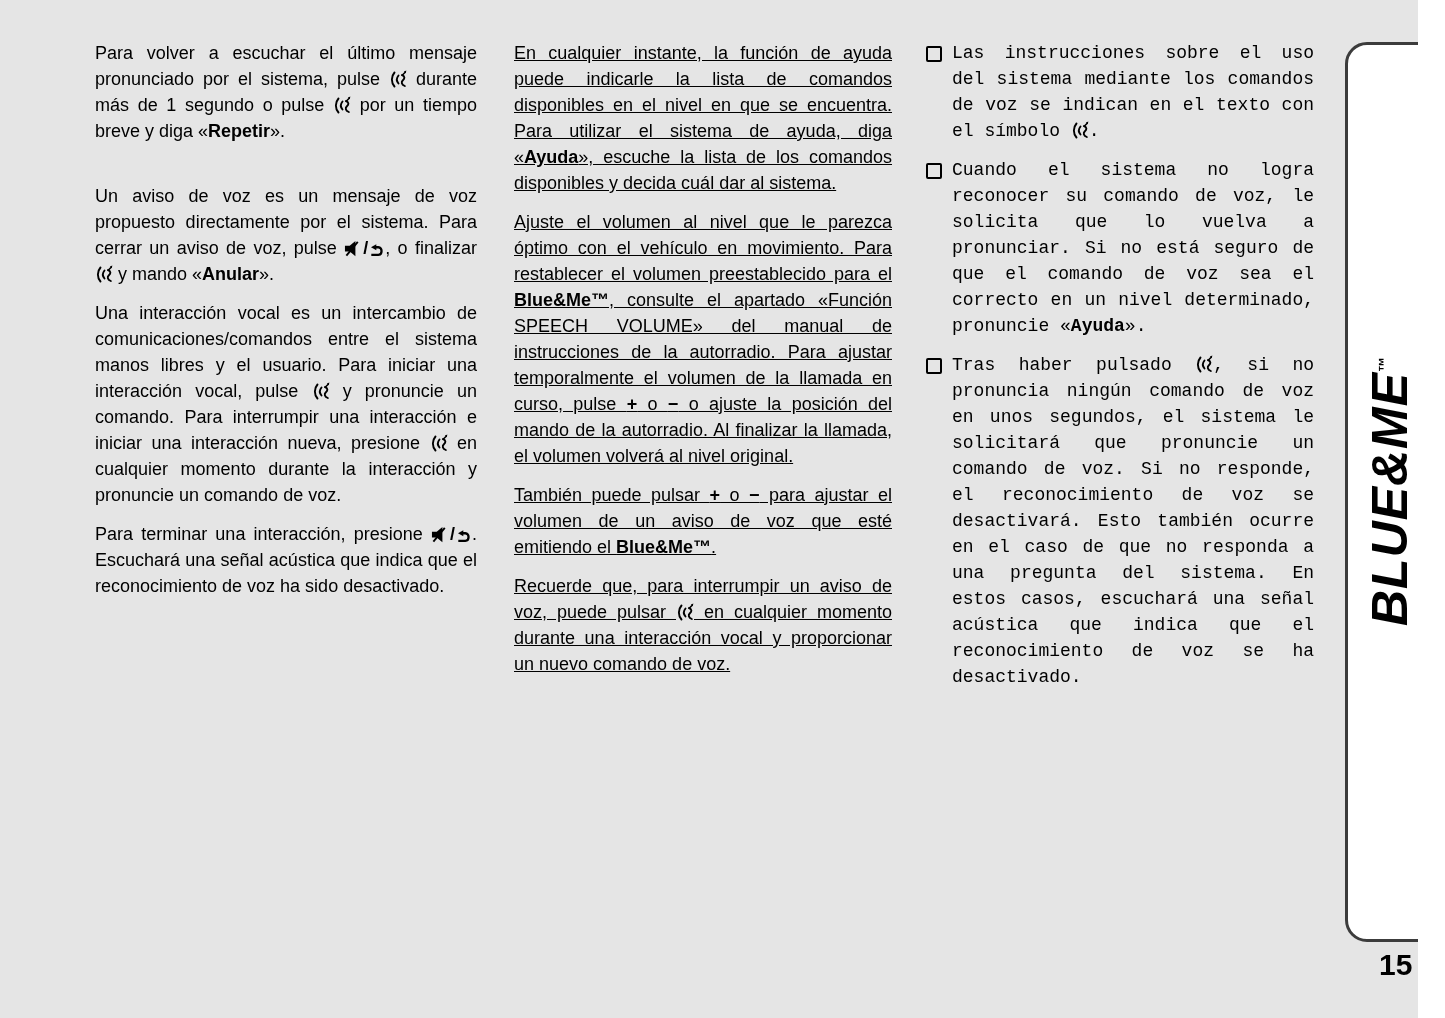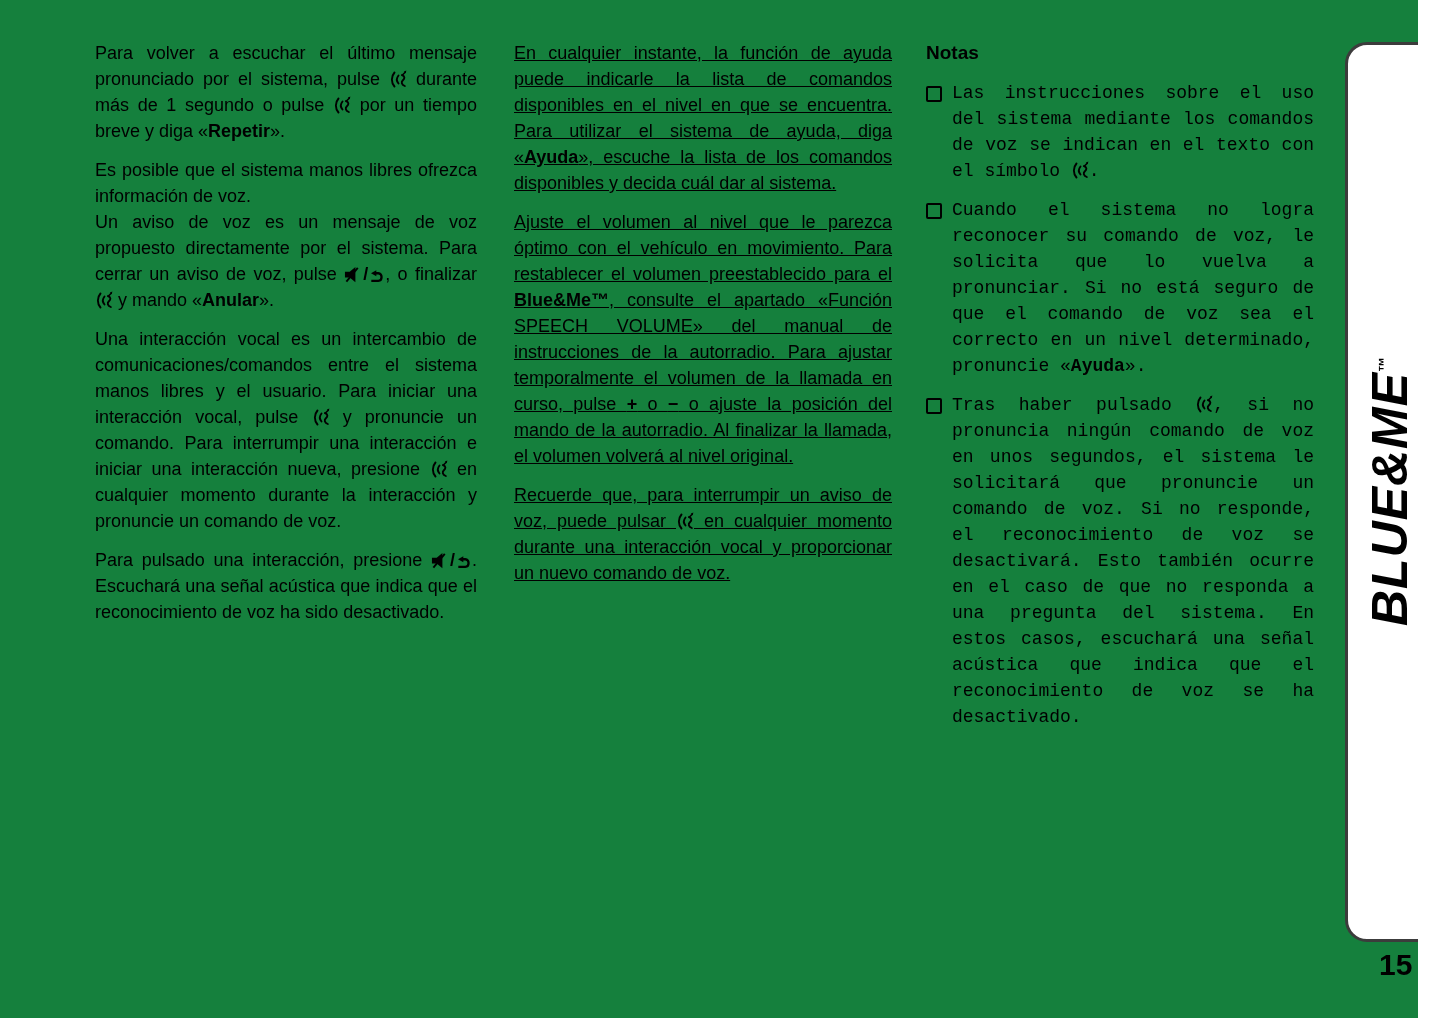--- a/index.html
+++ b/index.html
@@ -1,17 +1,17 @@
 <!DOCTYPE html>
 <html><head>
 <meta charset="utf-8">
 <style>
   html,body{margin:0;padding:0;background:#fff;}
   .page{
-    position:relative;width:1418px;height:1018px;overflow:hidden;background:#15803d;
+    position:relative;width:1418px;height:1018px;overflow:hidden;background:#e5e5e5;
     font-family:"Liberation Sans",sans-serif;color:#000;
   }
   .col{position:absolute;top:40px;font-size:18px;line-height:26px;text-align:justify;}
   .col1{left:95px;width:382px;}
   .col2{left:514px;width:378px;text-decoration:underline;}
   .col3{left:926px;width:388px;}
   .para{margin:0 0 13px 0;}
   .b{font-weight:bold;}
   .notes-heading{font-size:19px;font-weight:bold;margin:0 0 14px 0;line-height:26px;}
   .note{display:flex;margin:0 0 13px 0;}
@@ -54,21 +54,21 @@
             <path d="M13 6 C16.2 7.3 15.8 9.6 13.9 11.3 C12 13 12.4 15.4 15.8 17" fill="none" stroke="#000" stroke-width="1.9" stroke-linecap="round"></path>
             <path d="M13.2 6.2 L16.2 3.2" fill="none" stroke="#000" stroke-width="1.6" stroke-linecap="round"></path>
             <polygon points="17.4,1.6 14.9,2.4 16.7,4.2" fill="#000"></polygon>
           </svg></span><span> durante más de 1 segundo o pulse </span><span class="icn voice-icon"><svg viewBox="0 0 18 20" xmlns="http://www.w3.org/2000/svg">
             <path d="M5.5 3.5 C2 7.5 2 13.5 5.5 17.5" fill="none" stroke="#000" stroke-width="1.9" stroke-linecap="round"></path>
             <path d="M9.5 6.5 C7.4 9 7.4 12 9.5 14.5" fill="none" stroke="#000" stroke-width="1.9" stroke-linecap="round"></path>
             <path d="M13 6 C16.2 7.3 15.8 9.6 13.9 11.3 C12 13 12.4 15.4 15.8 17" fill="none" stroke="#000" stroke-width="1.9" stroke-linecap="round"></path>
             <path d="M13.2 6.2 L16.2 3.2" fill="none" stroke="#000" stroke-width="1.6" stroke-linecap="round"></path>
             <polygon points="17.4,1.6 14.9,2.4 16.7,4.2" fill="#000"></polygon>
           </svg></span><span> por un tiempo breve y diga «</span><span class="b">Repetir</span><span>».</span></p>
-    <p class="para"><span>Es posible que el sistema manos libres ofrezca información de voz.</span><br><span>Un aviso de voz es un mensaje de voz propuesto directamente por el sistema. Para cerrar un aviso de voz, pulse </span><span class="icn mute-icon"><svg viewBox="0 0 20 18" xmlns="http://www.w3.org/2000/svg">
+    <p class="para"><br><span>Un aviso de voz es un mensaje de voz propuesto directamente por el sistema. Para cerrar un aviso de voz, pulse </span><span class="icn mute-icon"><svg viewBox="0 0 20 18" xmlns="http://www.w3.org/2000/svg">
             <polygon points="1,6 6,6 12,1 12,17 6,12 1,12" fill="#000"></polygon>
             <line x1="2.5" y1="16.5" x2="14.5" y2="2" stroke="#000" stroke-width="2"></line>
           </svg></span><span class="b">/</span><span class="icn return-icon"><svg viewBox="0 0 18 16" xmlns="http://www.w3.org/2000/svg">
             <path d="M3.5 12.5 H11 C15.5 12.5 15.5 4.5 11 4.5 H8" fill="none" stroke="#000" stroke-width="2.4"></path>
             <polygon points="8.8,1.2 8.8,7.8 3.2,4.5" fill="#000"></polygon>
           </svg></span><span>, o finalizar </span><span class="icn voice-icon"><svg viewBox="0 0 18 20" xmlns="http://www.w3.org/2000/svg">
             <path d="M5.5 3.5 C2 7.5 2 13.5 5.5 17.5" fill="none" stroke="#000" stroke-width="1.9" stroke-linecap="round"></path>
             <path d="M9.5 6.5 C7.4 9 7.4 12 9.5 14.5" fill="none" stroke="#000" stroke-width="1.9" stroke-linecap="round"></path>
             <path d="M13 6 C16.2 7.3 15.8 9.6 13.9 11.3 C12 13 12.4 15.4 15.8 17" fill="none" stroke="#000" stroke-width="1.9" stroke-linecap="round"></path>
             <path d="M13.2 6.2 L16.2 3.2" fill="none" stroke="#000" stroke-width="1.6" stroke-linecap="round"></path>
@@ -80,43 +80,43 @@
             <path d="M13 6 C16.2 7.3 15.8 9.6 13.9 11.3 C12 13 12.4 15.4 15.8 17" fill="none" stroke="#000" stroke-width="1.9" stroke-linecap="round"></path>
             <path d="M13.2 6.2 L16.2 3.2" fill="none" stroke="#000" stroke-width="1.6" stroke-linecap="round"></path>
             <polygon points="17.4,1.6 14.9,2.4 16.7,4.2" fill="#000"></polygon>
           </svg></span><span> y pronuncie un comando. Para interrumpir una interacción e iniciar una interacción nueva, presione </span><span class="icn voice-icon"><svg viewBox="0 0 18 20" xmlns="http://www.w3.org/2000/svg">
             <path d="M5.5 3.5 C2 7.5 2 13.5 5.5 17.5" fill="none" stroke="#000" stroke-width="1.9" stroke-linecap="round"></path>
             <path d="M9.5 6.5 C7.4 9 7.4 12 9.5 14.5" fill="none" stroke="#000" stroke-width="1.9" stroke-linecap="round"></path>
             <path d="M13 6 C16.2 7.3 15.8 9.6 13.9 11.3 C12 13 12.4 15.4 15.8 17" fill="none" stroke="#000" stroke-width="1.9" stroke-linecap="round"></path>
             <path d="M13.2 6.2 L16.2 3.2" fill="none" stroke="#000" stroke-width="1.6" stroke-linecap="round"></path>
             <polygon points="17.4,1.6 14.9,2.4 16.7,4.2" fill="#000"></polygon>
           </svg></span><span> en cualquier momento durante la interacción y pronuncie un comando de voz.</span></p>
-    <p class="para"><span>Para pulsado una interacción, presione </span><span class="icn mute-icon"><svg viewBox="0 0 20 18" xmlns="http://www.w3.org/2000/svg">
+    <p class="para"><span>Para terminar una interacción, presione </span><span class="icn mute-icon"><svg viewBox="0 0 20 18" xmlns="http://www.w3.org/2000/svg">
             <polygon points="1,6 6,6 12,1 12,17 6,12 1,12" fill="#000"></polygon>
             <line x1="2.5" y1="16.5" x2="14.5" y2="2" stroke="#000" stroke-width="2"></line>
           </svg></span><span class="b">/</span><span class="icn return-icon"><svg viewBox="0 0 18 16" xmlns="http://www.w3.org/2000/svg">
             <path d="M3.5 12.5 H11 C15.5 12.5 15.5 4.5 11 4.5 H8" fill="none" stroke="#000" stroke-width="2.4"></path>
             <polygon points="8.8,1.2 8.8,7.8 3.2,4.5" fill="#000"></polygon>
           </svg></span><span>. Escuchará una señal acústica que indica que el reconocimiento de voz ha sido desactivado.</span></p>
   </div>
 
   <div class="col col2">
     <p class="para"><span>En cualquier instante, la función de ayuda puede indicarle la lista de comandos disponibles en el nivel en que se encuentra. Para utilizar el sistema de ayuda, diga «</span><span class="b">Ayuda</span><span>», escuche la lista de los comandos disponibles y decida cuál dar al sistema.</span></p>
     <p class="para"><span>Ajuste el volumen al nivel que le parezca óptimo con el vehículo en movimiento. Para restablecer el volumen preestablecido para el </span><span class="b">Blue&amp;Me™</span><span>, consulte el apartado «Función SPEECH VOLUME» del manual de instrucciones de la autorradio. Para ajustar temporalmente el volumen de la llamada en curso, pulse </span><span class="b">+</span><span> o </span><span class="b">−</span><span> o ajuste la posición del mando de la autorradio. Al finalizar la llamada, el volumen volverá al nivel original.</span></p>
+    <p class="para"><span>También puede pulsar </span><span class="b">+</span><span> o </span><span class="b">−</span><span> para ajustar el volumen de un aviso de voz que esté emitiendo el </span><span class="b">Blue&amp;Me™</span><span>.</span></p>
     <p class="para"><span>Recuerde que, para interrumpir un aviso de voz, puede pulsar </span><span class="icn voice-icon"><svg viewBox="0 0 18 20" xmlns="http://www.w3.org/2000/svg">
             <path d="M5.5 3.5 C2 7.5 2 13.5 5.5 17.5" fill="none" stroke="#000" stroke-width="1.9" stroke-linecap="round"></path>
             <path d="M9.5 6.5 C7.4 9 7.4 12 9.5 14.5" fill="none" stroke="#000" stroke-width="1.9" stroke-linecap="round"></path>
             <path d="M13 6 C16.2 7.3 15.8 9.6 13.9 11.3 C12 13 12.4 15.4 15.8 17" fill="none" stroke="#000" stroke-width="1.9" stroke-linecap="round"></path>
             <path d="M13.2 6.2 L16.2 3.2" fill="none" stroke="#000" stroke-width="1.6" stroke-linecap="round"></path>
             <polygon points="17.4,1.6 14.9,2.4 16.7,4.2" fill="#000"></polygon>
           </svg></span><span> en cualquier momento durante una interacción vocal y proporcionar un nuevo comando de voz.</span></p>
   </div>
 
   <div class="col col3">
-    <h2 class="notes-heading">Notas</h2>
     <div class="note">
       <span class="bullet"></span>
       <p class="para"><span>Las instrucciones sobre el uso del sistema mediante los comandos de voz se indican en el texto con el símbolo </span><span class="icn voice-icon"><svg viewBox="0 0 18 20" xmlns="http://www.w3.org/2000/svg">
               <path d="M5.5 3.5 C2 7.5 2 13.5 5.5 17.5" fill="none" stroke="#000" stroke-width="1.9" stroke-linecap="round"></path>
               <path d="M9.5 6.5 C7.4 9 7.4 12 9.5 14.5" fill="none" stroke="#000" stroke-width="1.9" stroke-linecap="round"></path>
               <path d="M13 6 C16.2 7.3 15.8 9.6 13.9 11.3 C12 13 12.4 15.4 15.8 17" fill="none" stroke="#000" stroke-width="1.9" stroke-linecap="round"></path>
               <path d="M13.2 6.2 L16.2 3.2" fill="none" stroke="#000" stroke-width="1.6" stroke-linecap="round"></path>
               <polygon points="17.4,1.6 14.9,2.4 16.7,4.2" fill="#000"></polygon>
             </svg></span><span>.</span></p>
     </div>

